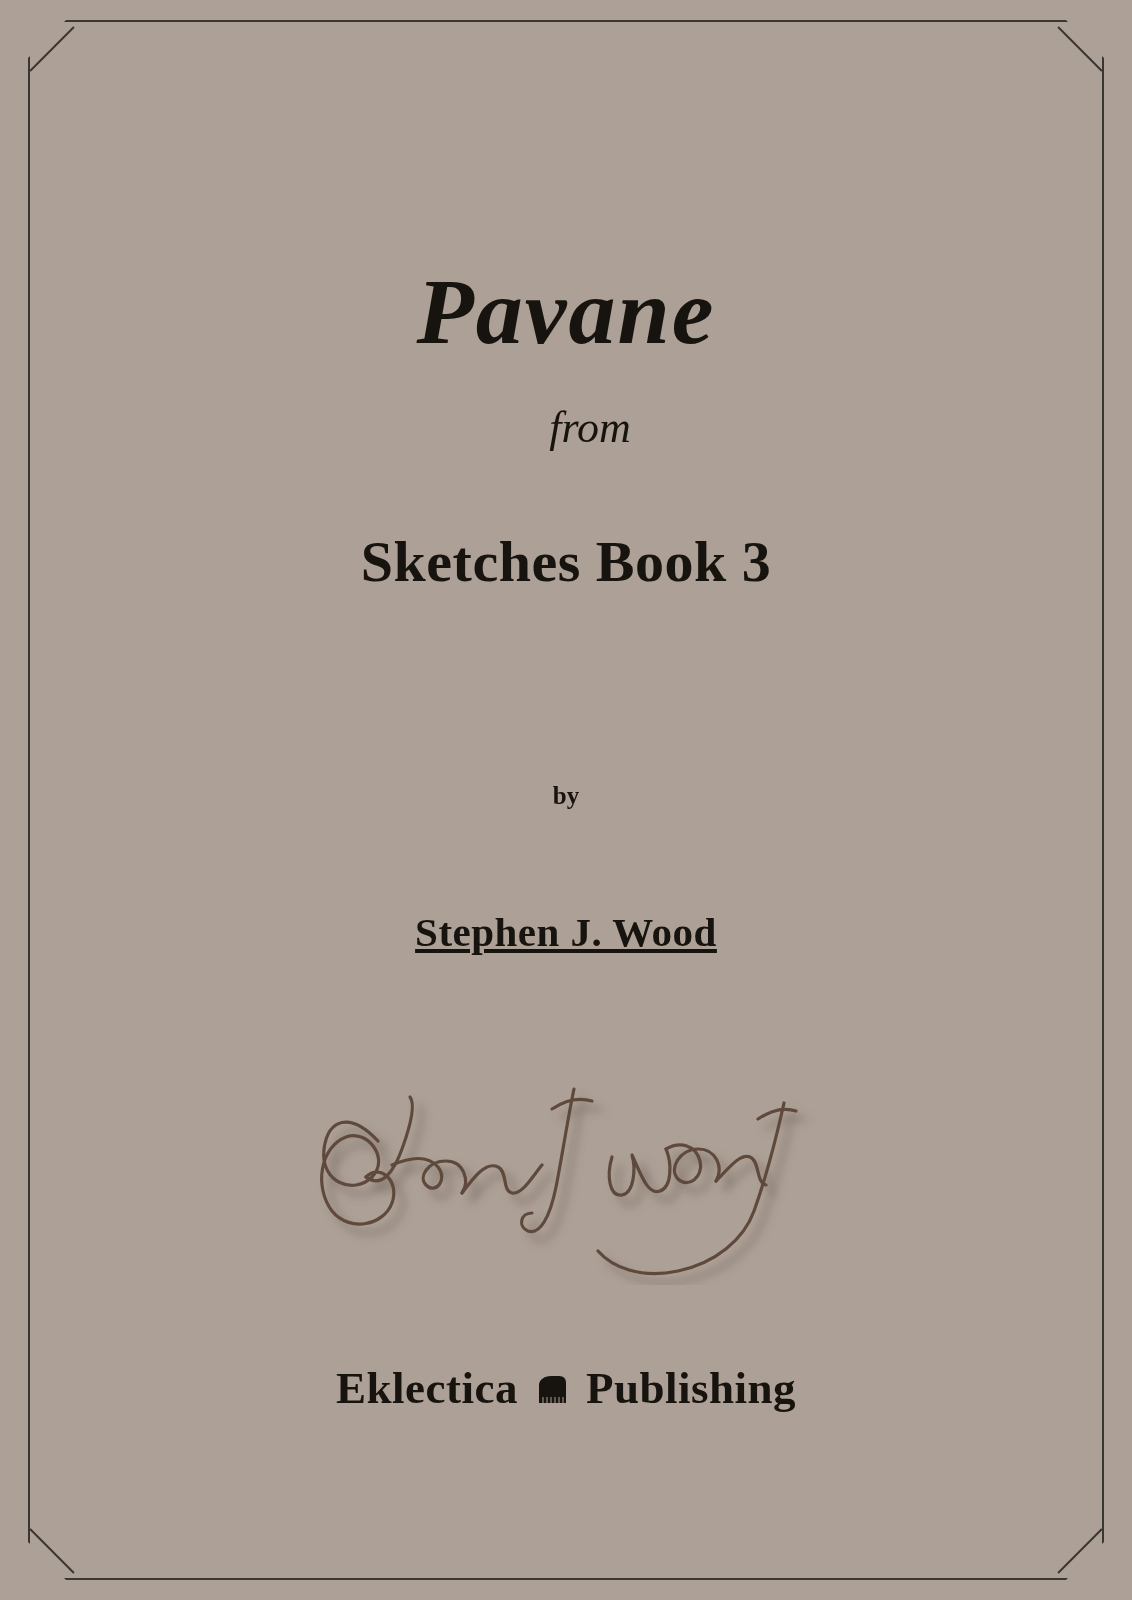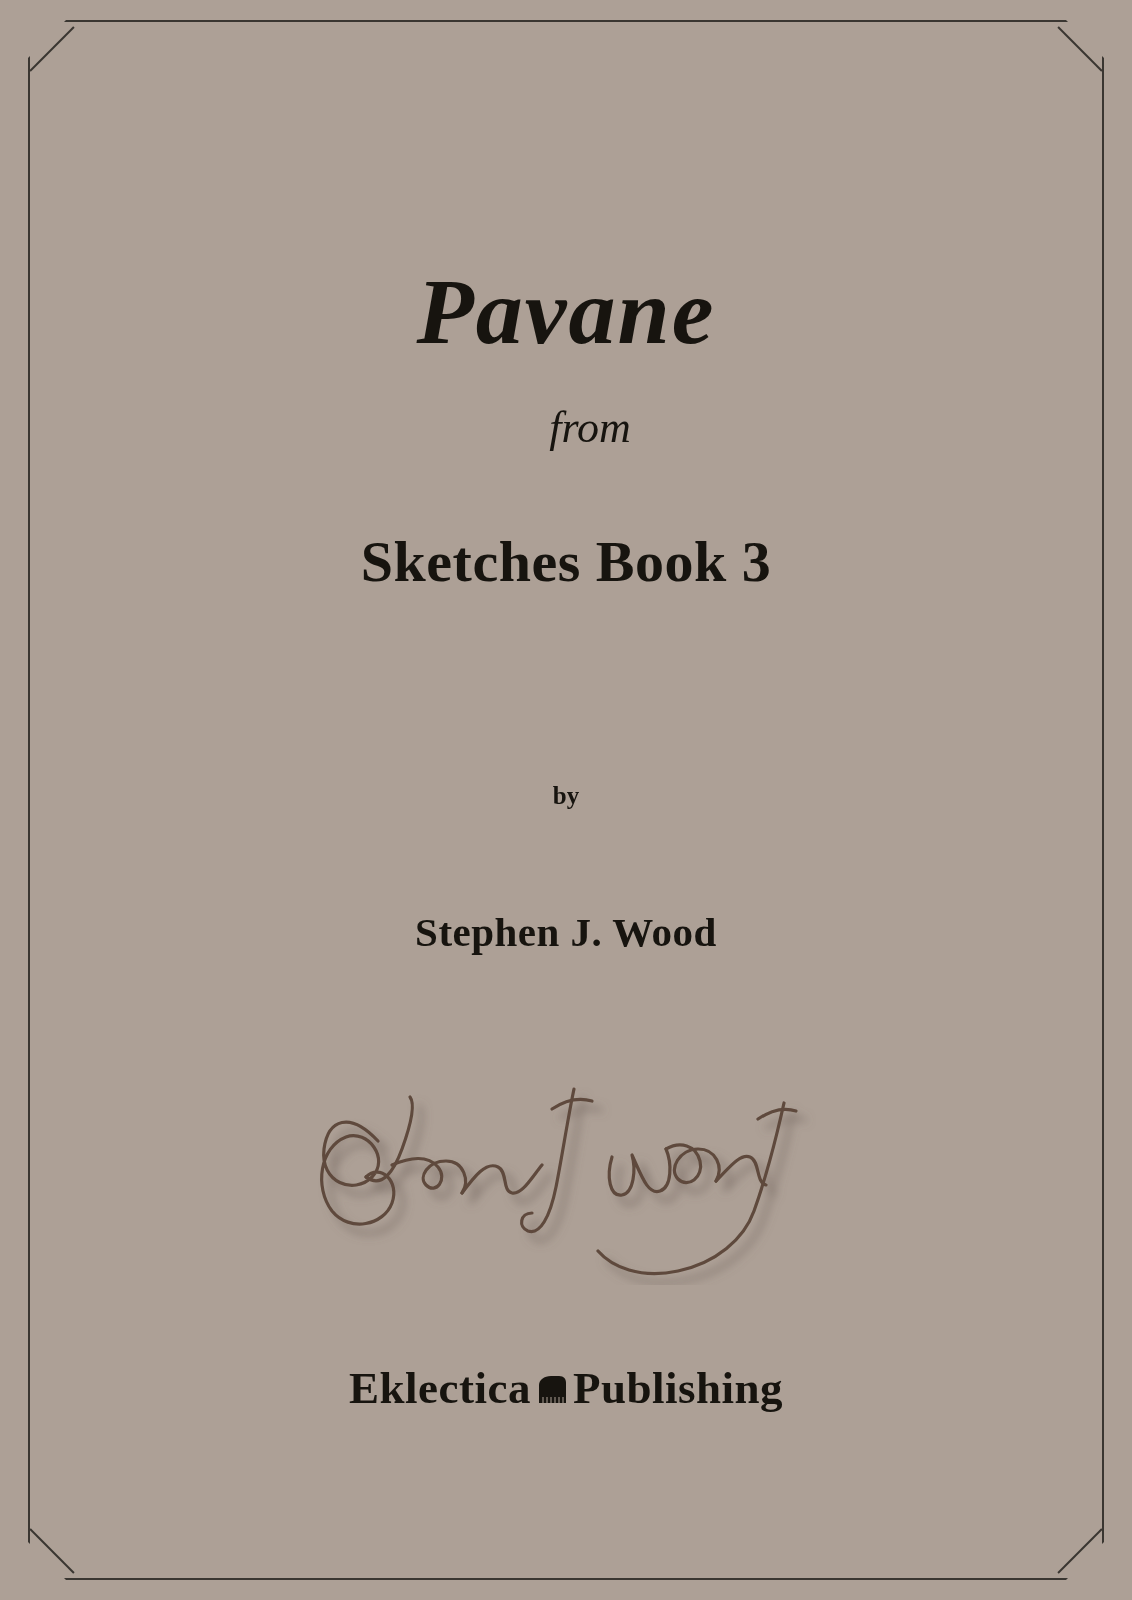--- a/index.html
+++ b/index.html
@@ -105,20 +105,21 @@
   }
 
   .composer {
     position: absolute;
     top: 908px;
     left: 0;
     right: 0;
     font-size: 41px;
     font-weight: bold;
     letter-spacing: 0.5px;
+    text-decoration: underline;
   }
 
   .signature {
     position: absolute;
     top: 1040px;
     left: 0;
     right: 0;
     height: 250px;
     display: flex;
     justify-content: center;
@@ -129,21 +130,21 @@
     position: absolute;
     top: 1362px;
     left: 0;
     right: 0;
     font-size: 45px;
     font-weight: bold;
     letter-spacing: 0.5px;
     display: flex;
     justify-content: center;
     align-items: baseline;
-    gap: 4px;
+    gap: 17px;
   }
   .publisher .piano-mark {
     display: inline-block;
     position: relative;
     top: 4px;
     width: 34px;
     height: 34px;
   }
 </style>
 </head>

